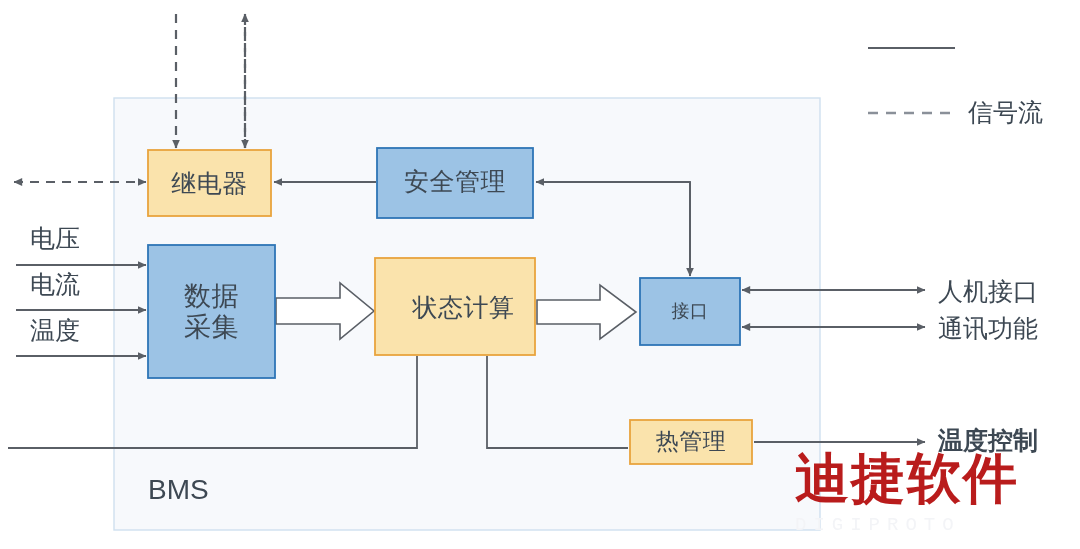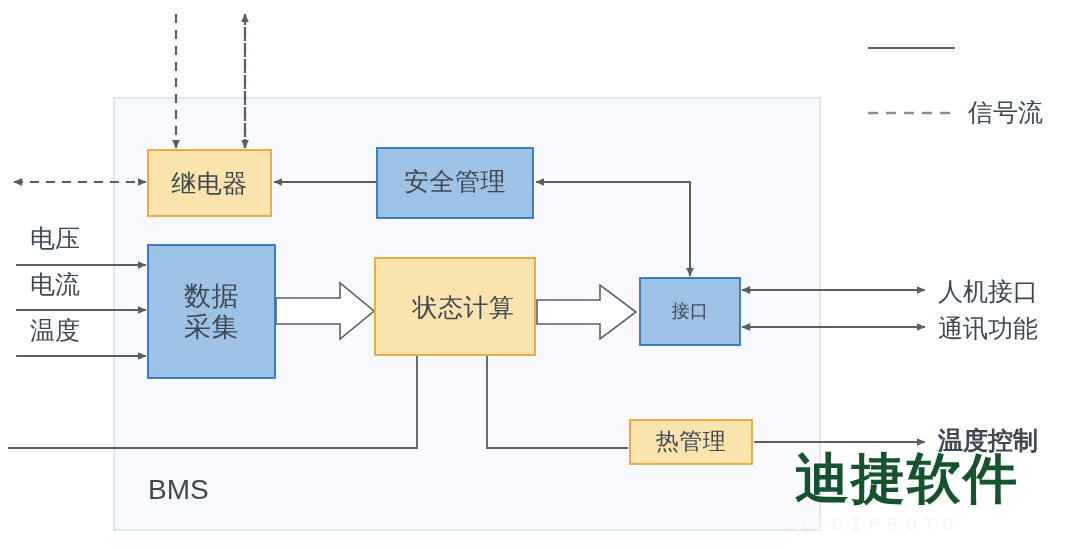--- a/index.html
+++ b/index.html
@@ -42,21 +42,21 @@
   .t-tempctl{left:938px;top:424px;font-weight:bold;}
   .t-bms{left:148px;top:474px;font-size:28px;color:#3d4853;}
   .t-legend1{left:968px;top:31px;}
   .t-legend2{left:968px;top:96px;}
 
   .watermark{
     position:absolute;left:795px;top:452px;width:285px;height:95px;
     pointer-events:none;user-select:none;
   }
   .wm-cn{
-    font-size:54px;font-weight:bold;color:#14532d;letter-spacing:2px;
+    font-size:54px;font-weight:bold;color:#b91c1c;letter-spacing:2px;
     line-height:1;font-family:"DejaVu Sans","Liberation Sans",sans-serif;
   }
   .wm-en{
     font-size:19px;color:#f3f4f7;letter-spacing:7px;margin-top:8px;
     font-family:Liberation Mono, monospace;
   }
 </style>
 </head>
 <body>
 

